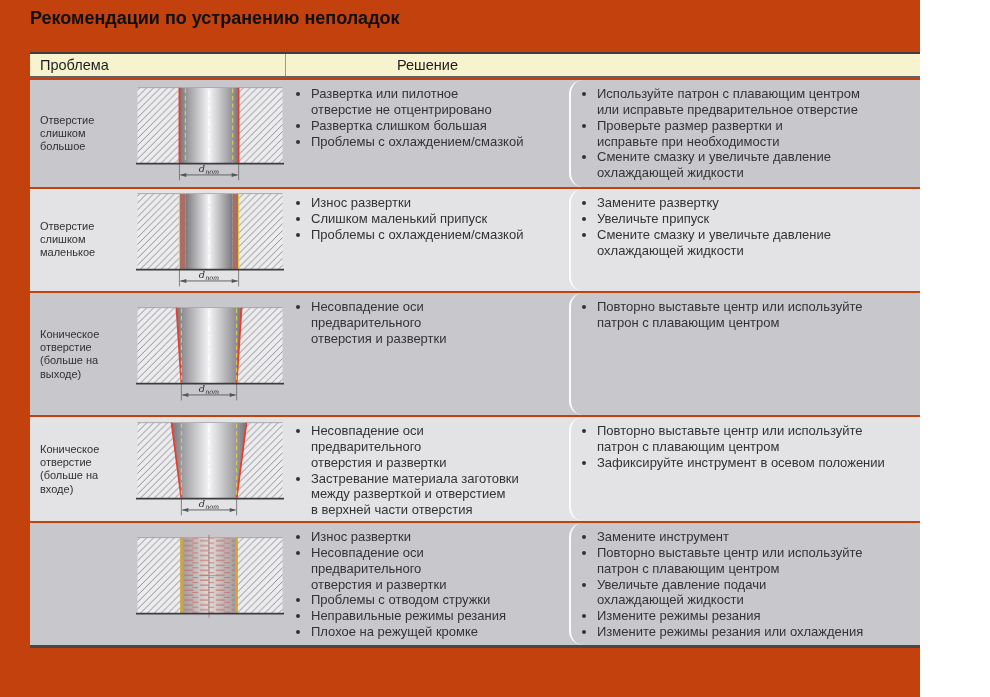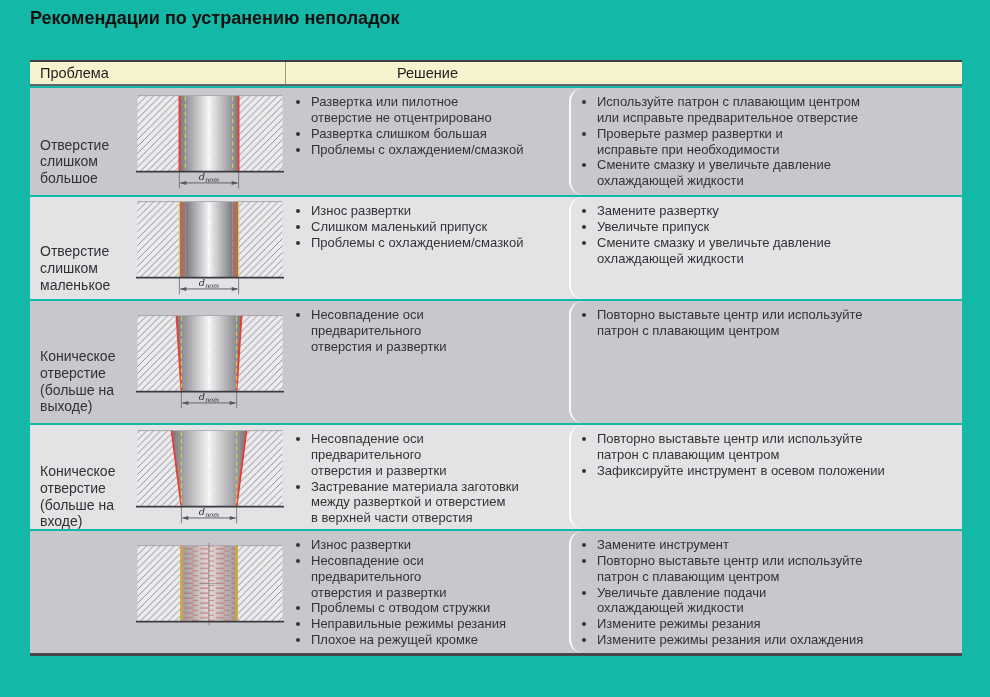--- a/index.html
+++ b/index.html
@@ -1,32 +1,32 @@
 <!DOCTYPE html>
 <html><head>
 <meta charset="utf-8">
 <style>
   html,body{margin:0;padding:0;background:#fff;}
-  .page{position:relative;width:990px;height:697px;background:#14b8a6;
+  .page{position:relative;width:920px;height:697px;background:#c2410c;
         font-family:"Liberation Sans",sans-serif;overflow:hidden;}
   .title{position:absolute;left:30px;top:8px;font-size:18px;font-weight:700;color:#101010;}
-  .table{position:absolute;left:30px;top:60px;width:932px;}
+  .table{position:absolute;left:30px;top:52px;width:932px;}
   .thead{display:grid;grid-template-columns:255px 284px 393px;height:22px;
          background:#f7f3cf;border-top:2px solid #3f3f43;border-bottom:2px solid #636367;}
   .thead .hc{font-size:14.5px;color:#1d1d1f;line-height:22px;}
   .hc.c1{padding-left:10px;text-align:left;}
   .hc.c2,.hc.c3{text-align:center;border-left:1px solid #9b9b85;}
   .trow{display:grid;grid-template-columns:255px 284px 393px;margin-top:2px;position:relative;}
   .trow.dark{background:#c8c8cc;}
   .trow.light{background:#e3e3e6;}
   .r1{height:107px;} .r2{height:102px;} .r3{height:122px;} .r4{height:104px;} .r5{height:122px;}
   .trow:last-child{border-bottom:3px solid #48484c;}
   .probcell{position:relative;}
   .problabel{position:absolute;left:10px;top:50%;transform:translateY(-50%);
-             width:96px;font-size:14px;line-height:1.2;color:#313134;white-space:pre-line;margin-top:20px;}
+             width:96px;font-size:11px;line-height:1.2;color:#313134;white-space:pre-line;}
   .diagram{position:absolute;right:1px;top:50%;transform:translateY(-50%);display:block;}
   .cell{overflow:hidden;}
   .solcell{border-left:2px solid #fcfcfc;border-radius:14px;}
   ul.blist{margin:6px 0 0 0;padding:0 4px 0 26px;list-style:disc;}
   ul.blist li{font-size:13px;line-height:1.22;color:#333336;white-space:pre-line;margin:0;}
 </style>
 </head>
 <body>
 
 <div class="page">

